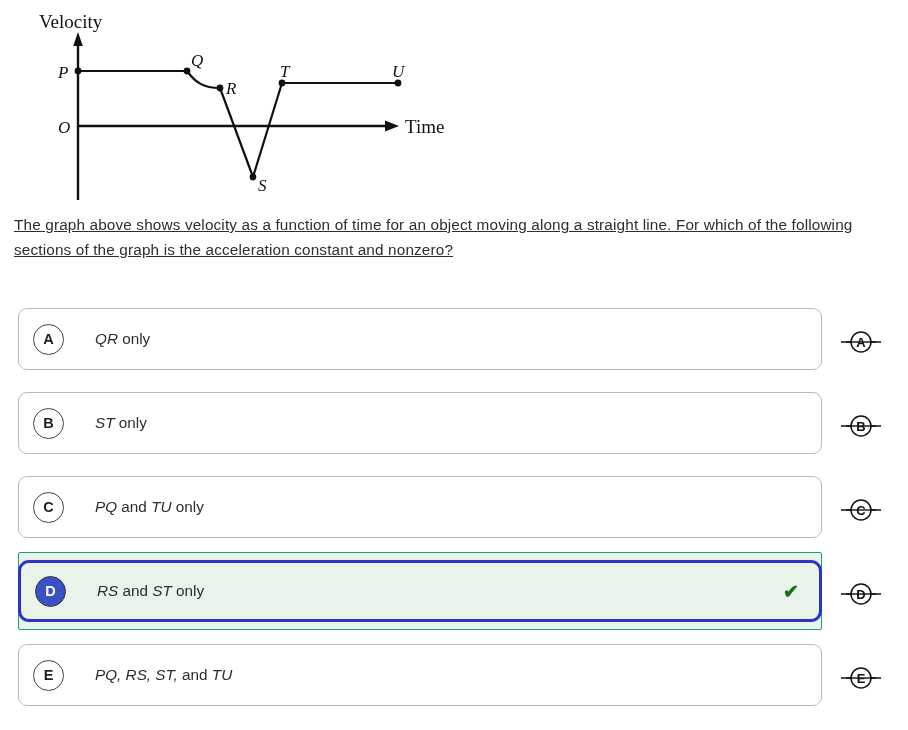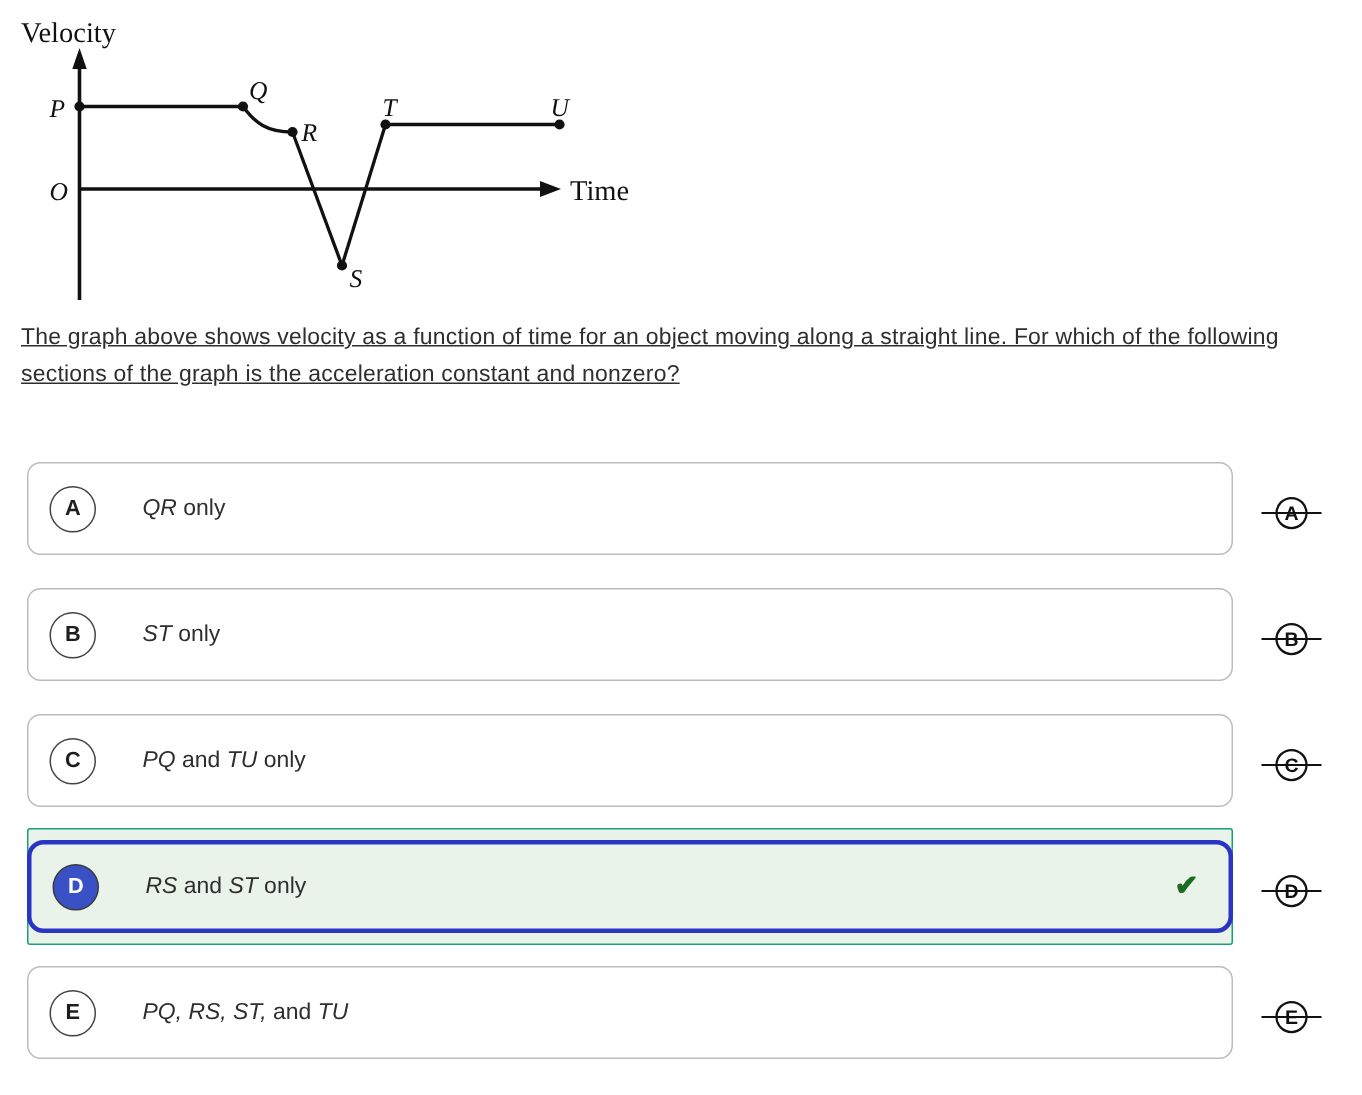--- a/index.html
+++ b/index.html
@@ -15,20 +15,21 @@
     overflow: hidden;
   }
 
   
   #figure {
     position: absolute;
     left: 0;
     top: 0;
     width: 460px;
     height: 210px;
+    padding-left: 25px;
   }
   #figure svg { display: block; }
 
   .fig-serif {
     font-family: "Liberation Serif", "DejaVu Serif", serif;
     fill: #111111;
   }
   .fig-axis-label {
     font-size: 19px;
   }

